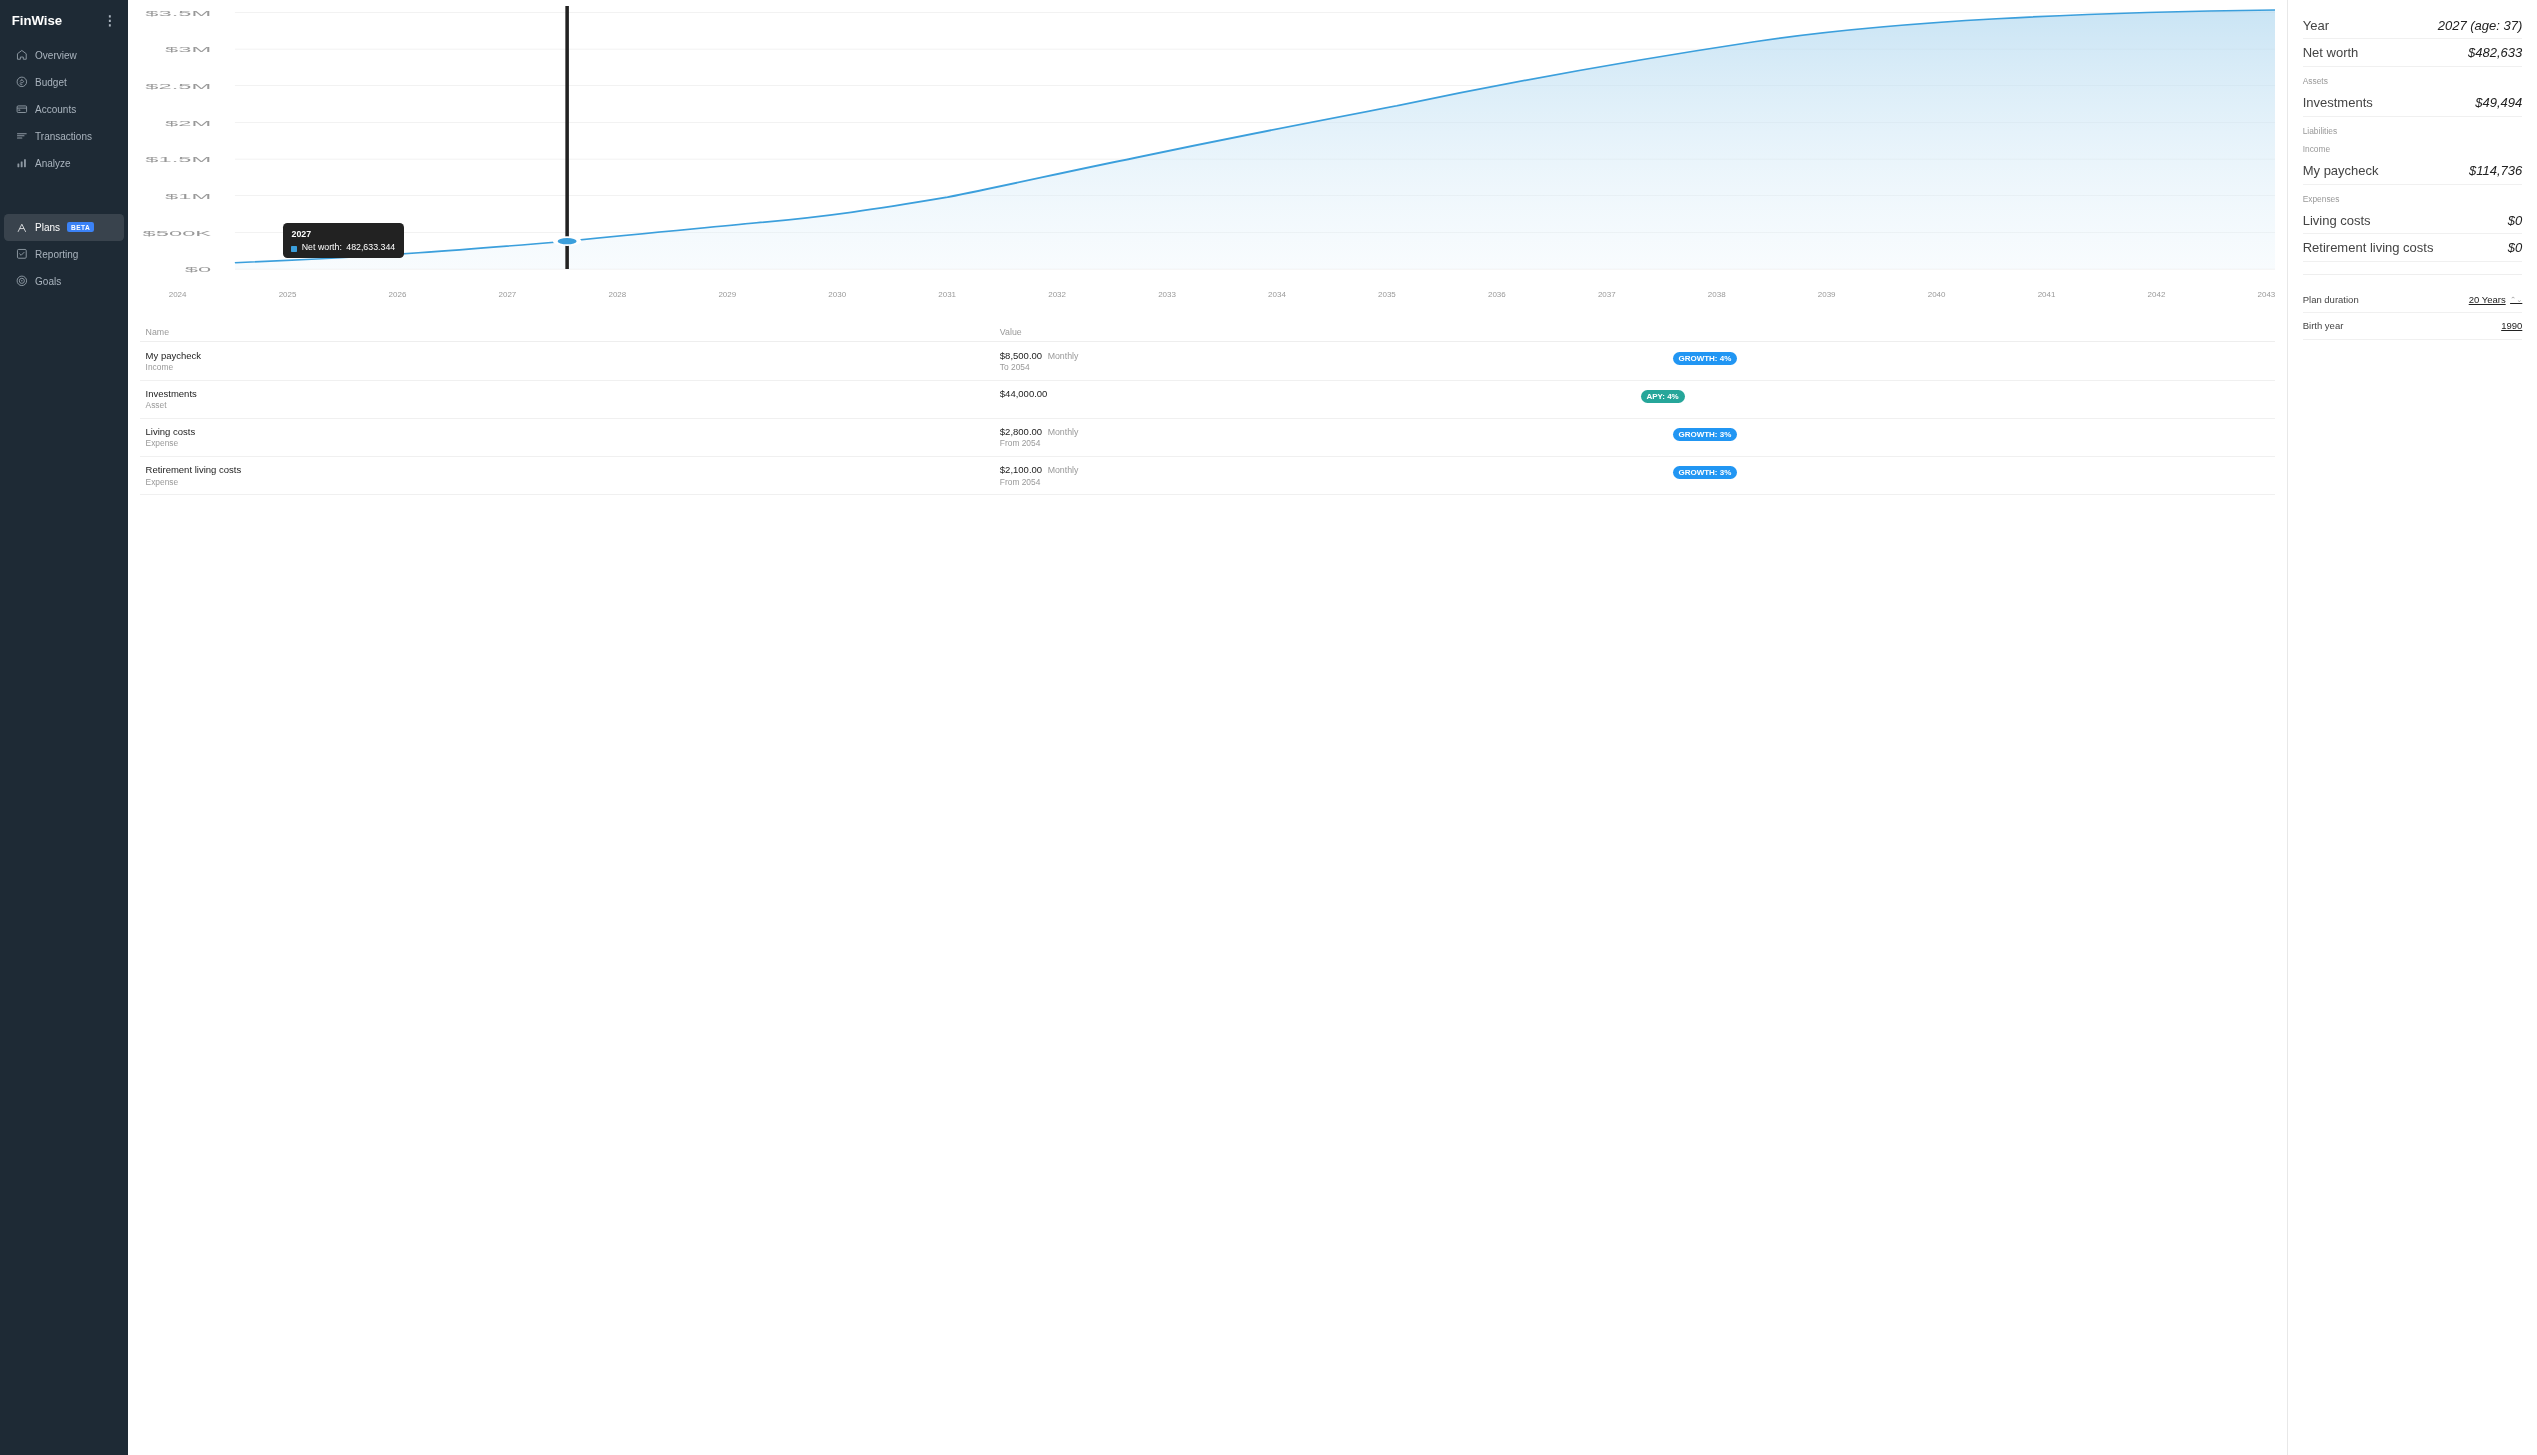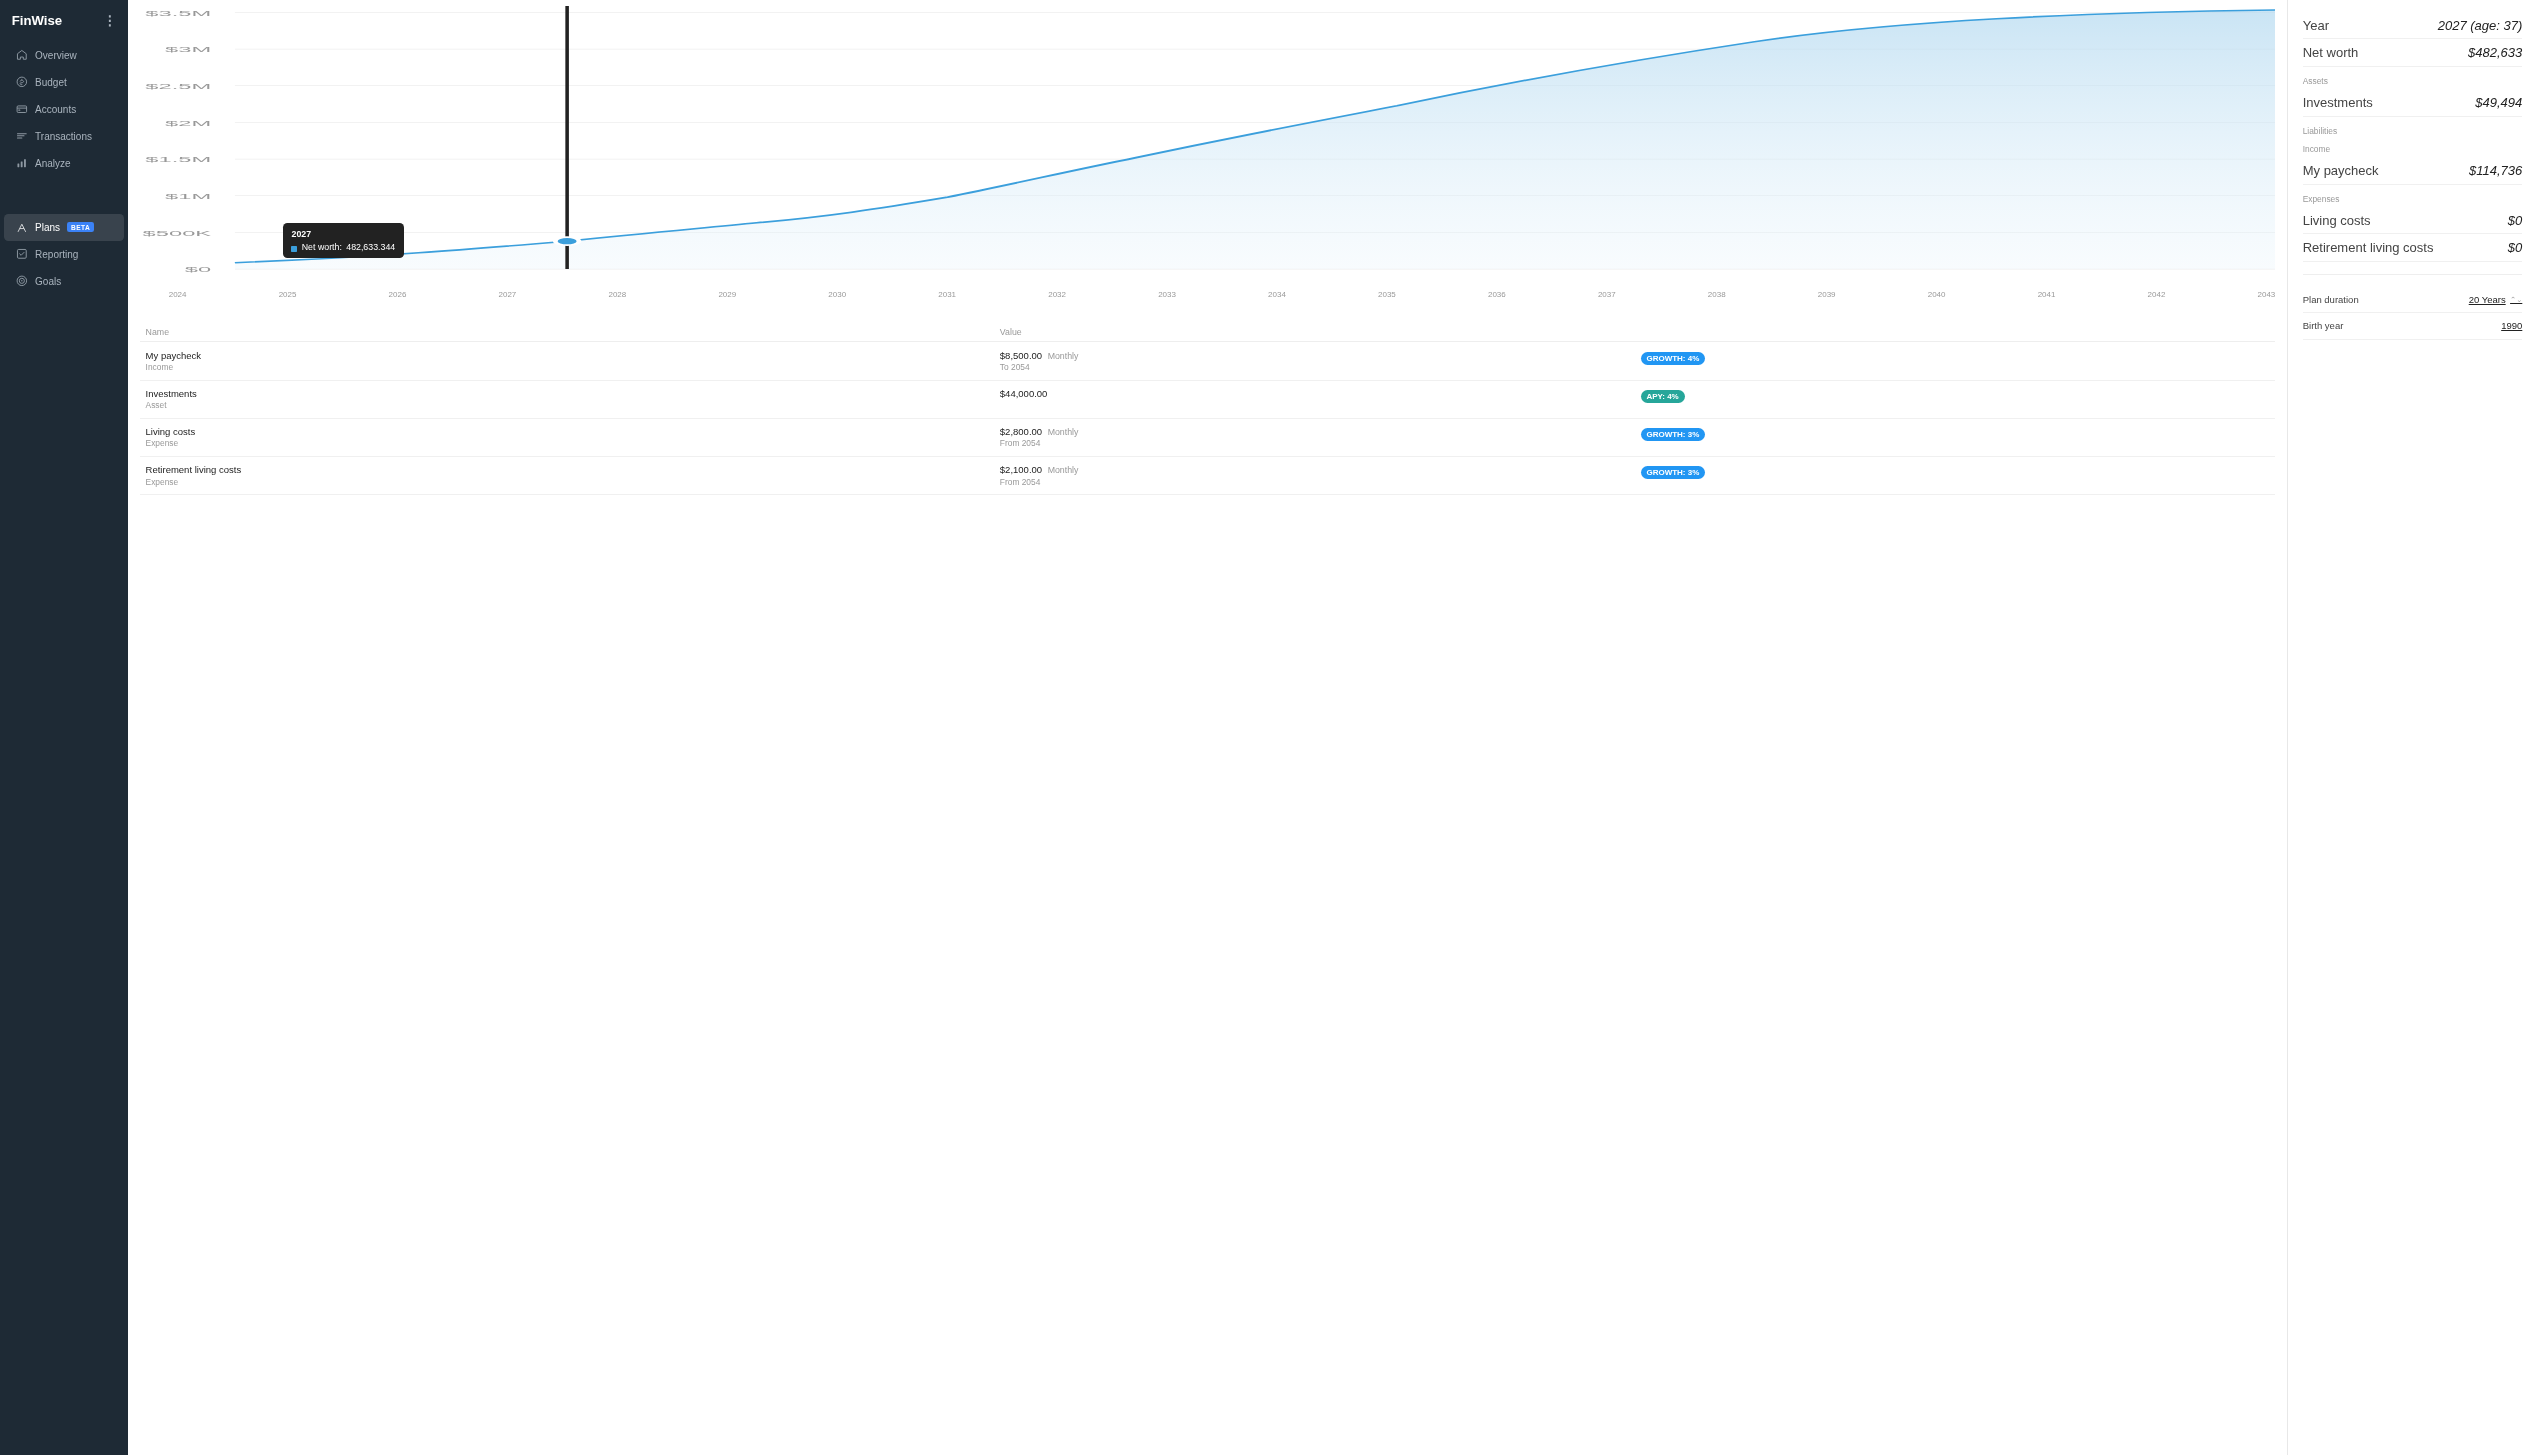--- a/index.html
+++ b/index.html
@@ -153,21 +153,21 @@
     .item-value-main { font-size: 9.5px; color: #222; }
     .item-value-sub { font-size: 8.4px; color: #999; margin-top: 1.5px; }
     .badge {
       display: inline-block;
       padding: 2.2px 5.9px;
       border-radius: 8.8px;
       font-size: 8px;
       font-weight: 600;
       color: #fff;
     }
-    .badge-blue { background: #2196f3; }
+    .badge-blue { background: #2196f3; margin-left: 32px; }
     .badge-teal { background: #26a69a; }
 
     
     .right-panel {
       width: 250px;
       background: #fff;
       border-left: 0.7px solid #e8e8e8;
       padding: 11.7px 14.7px;
       flex-shrink: 0;
       overflow-y: auto;

